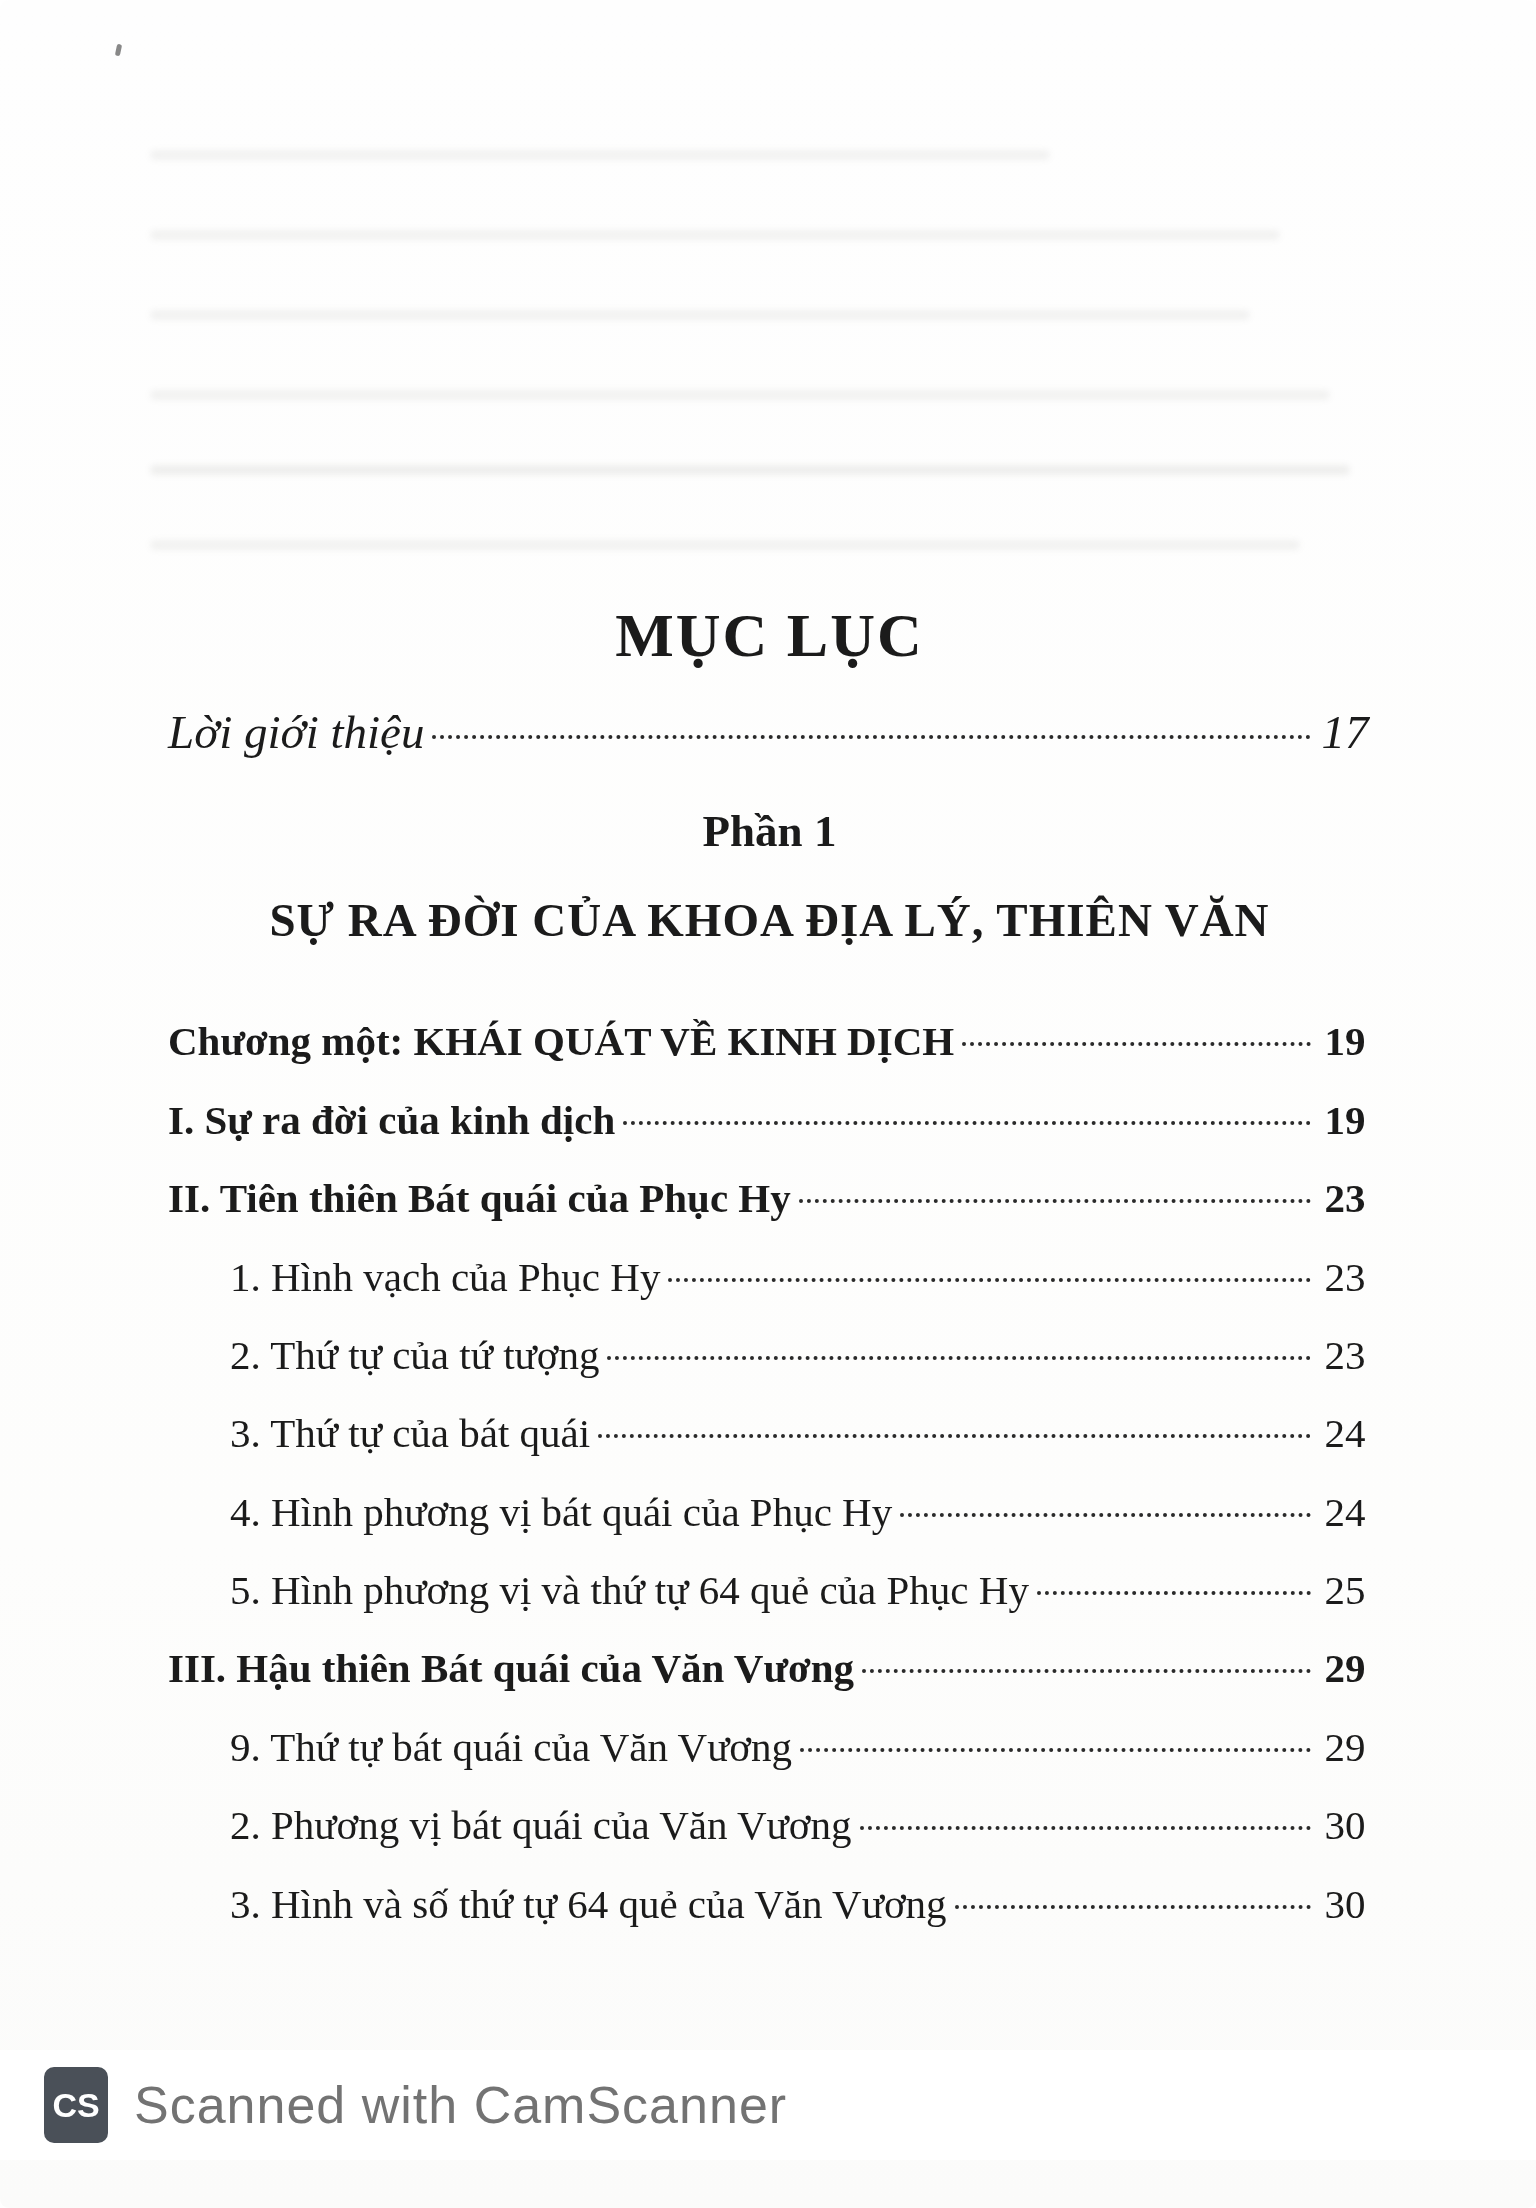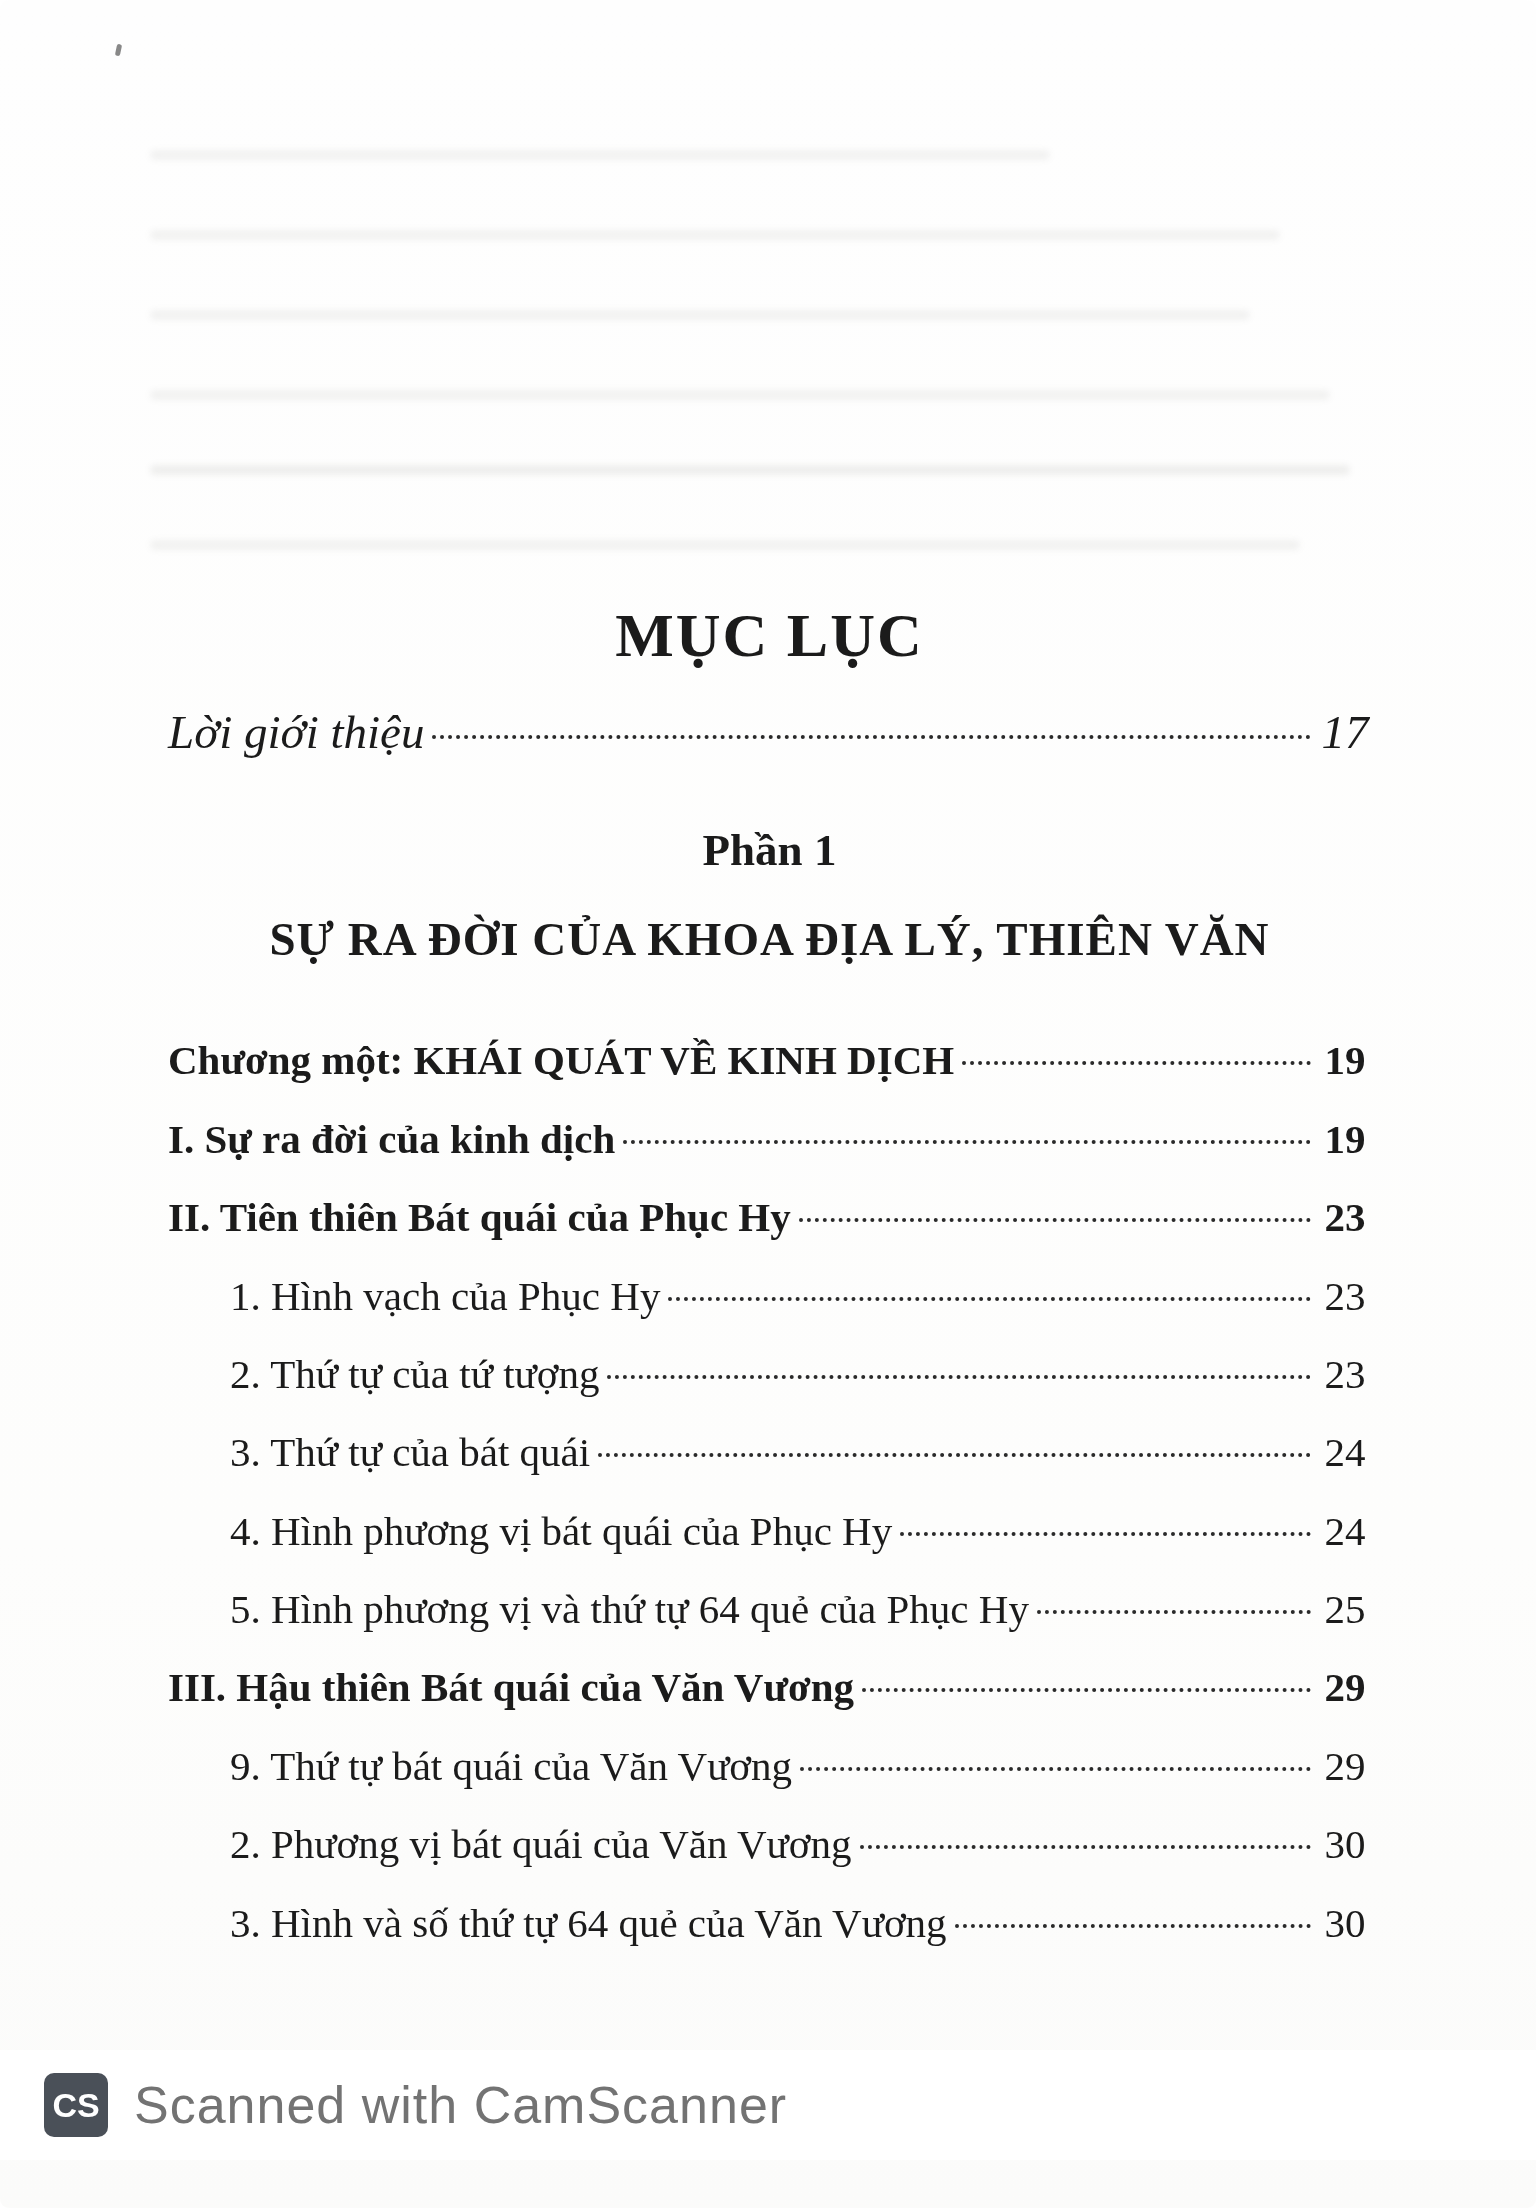--- a/index.html
+++ b/index.html
@@ -86,21 +86,21 @@
     font-size: 47px;
     font-style: italic;
     margin-bottom: 0;
   }
   .intro-row .pageno { font-style: italic; }
 
   .part-heading {
     text-align: center;
     font-weight: bold;
     font-size: 45px;
-    margin-top: 64px;
+    margin-top: 45px;
     margin-bottom: 36px;
   }
   .part-title {
     text-align: center;
     font-weight: bold;
     font-size: 47px;
     letter-spacing: 1px;
     margin-bottom: 70px;
   }
 
@@ -114,21 +114,21 @@
     width: 100%;
     height: 110px;
     display: flex;
     align-items: center;
     padding-left: 44px;
     box-sizing: border-box;
     background: #ffffff;
   }
   .cs-logo {
     width: 64px;
-    height: 64px;
+    height: 76px;
     background: #4a5058;
     border-radius: 10px;
     display: flex;
     align-items: center;
     justify-content: center;
     font-family: "Liberation Sans", sans-serif;
     font-weight: bold;
     font-size: 34px;
     color: #ffffff;
     flex: 0 0 auto;

